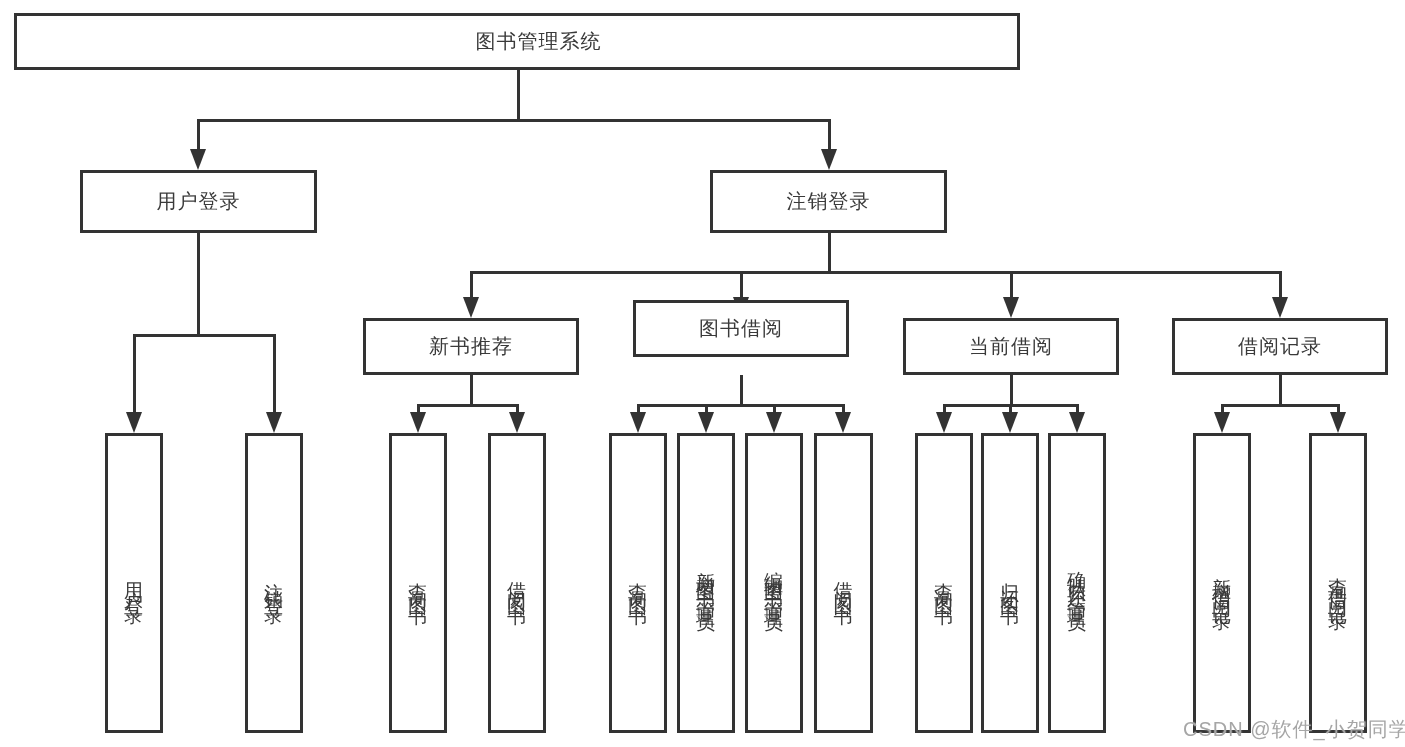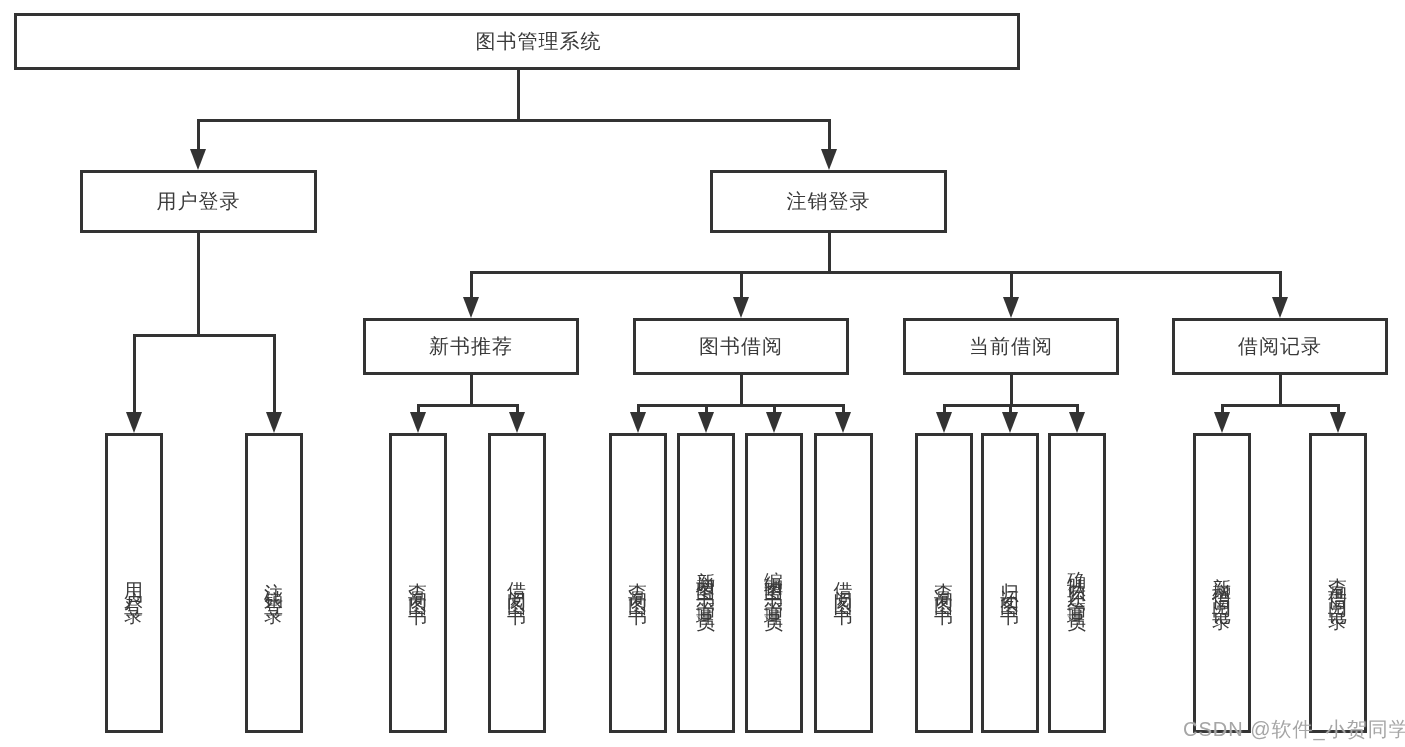--- a/index.html
+++ b/index.html
@@ -89,21 +89,21 @@
   <div class="vline" style="left:470px;top:271px;height:28px;"></div>
   <div class="arrow" style="left:463px;top:297px;"></div>
   <div class="vline" style="left:740px;top:271px;height:28px;"></div>
   <div class="arrow" style="left:733px;top:297px;"></div>
   <div class="vline" style="left:1010px;top:271px;height:28px;"></div>
   <div class="arrow" style="left:1003px;top:297px;"></div>
   <div class="vline" style="left:1279px;top:271px;height:28px;"></div>
   <div class="arrow" style="left:1272px;top:297px;"></div>
 
   <div class="box" style="left:363px;top:318px;width:216px;height:57px;text-align:right;">新书推荐</div>
-  <div class="box" style="left:633px;top:318px;width:216px;height:57px;">图书借阅</div>
+  <div class="box" style="left:633px;top:300px;width:216px;height:57px;">图书借阅</div>
   <div class="box" style="left:1172px;top:318px;width:216px;height:57px;">借阅记录</div>
   <div class="box" style="left:903px;top:318px;width:216px;height:57px;">当前借阅</div>
 
   <div class="vline" style="left:470px;top:375px;height:31px;"></div>
   <div class="hline" style="left:417px;top:404px;width:101px;"></div>
   <div class="vline" style="left:417px;top:404px;height:10px;"></div>
   <div class="arrow" style="left:410px;top:412px;"></div>
   <div class="vline" style="left:516px;top:404px;height:10px;"></div>
   <div class="arrow" style="left:509px;top:412px;"></div>
 

